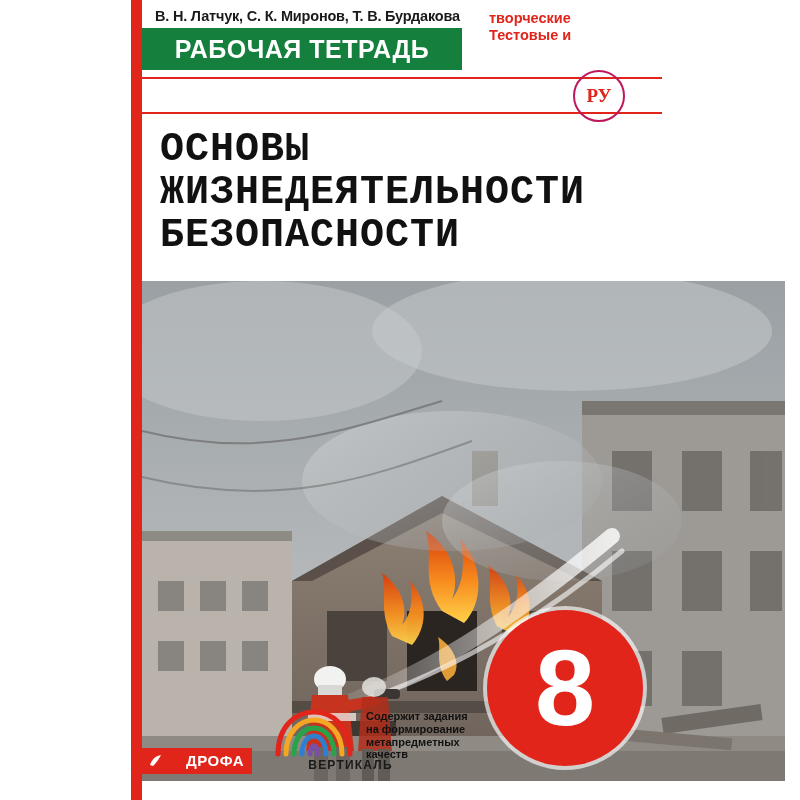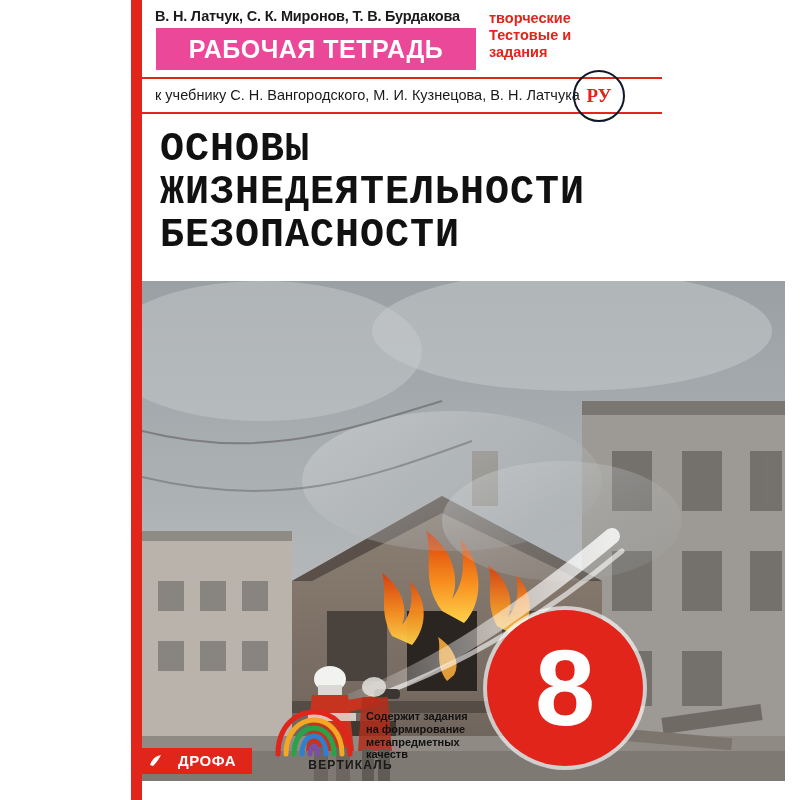--- a/index.html
+++ b/index.html
@@ -43,25 +43,25 @@
     width: 330px;
     font-size: 14.5px;
     font-weight: bold;
     color: #1a1a1a;
     letter-spacing: -0.2px;
     white-space: nowrap;
   }
   
   .red-banner {
     position: absolute;
-    left: 156px;
+    left: 142px;
     top: 28px;
     width: 320px;
     height: 42px;
-    background: #ec4899;
+    background: #15803d;
   }
   .red-banner-text {
     position: absolute;
     left: 0;
     top: 0;
     width: 320px;
     height: 42px;
     line-height: 42px;
     text-align: center;
     color: #ffffff;
@@ -107,21 +107,21 @@
     background: #e1251b;
   }
   
   .round-logo {
     position: absolute;
     left: 573px;
     top: 70px;
     width: 52px;
     height: 52px;
     border-radius: 50%;
-    border: 2px solid #0f172a;
+    border: 2px solid #be185d;
     box-sizing: border-box;
     text-align: right;
   }
   .round-logo-inner {
     position: absolute;
     left: 0;
     top: 0;
     width: 100%;
     height: 100%;
     display: flex;
@@ -222,21 +222,21 @@
     background: #e1251b;
   }
   .drofa-text {
     position: absolute;
     left: 0;
     top: 0;
     width: 110px;
     height: 26px;
     line-height: 26px;
     text-align: right;
-    padding-right: 16px;
+    padding-right: 8px;
     box-sizing: border-box;
     color: #ffffff;
     font-size: 15px;
     font-weight: bold;
     letter-spacing: 0.5px;
   }
   .drofa-bird {
     position: absolute;
     left: 6px;
     top: 5px;
@@ -254,26 +254,24 @@
 
   <div class="authors">В. Н. Латчук, С. К. Миронов, Т. В. Бурдакова</div>
 
   <div class="red-banner">
     <div class="red-banner-text">РАБОЧАЯ ТЕТРАДЬ</div>
   </div>
 
   <div class="tag-right">
     <div>творческие</div>
     <div>Тестовые и</div>
-    <div>задания</div>
   </div>
 
   <div class="rule-top"></div>
 
-  <div class="subtitle">к учебнику С. Н. Вангородского, М. И. Кузнецова, В. Н. Латчука</div>
 
   <div class="rule-mid"></div>
 
   <div class="round-logo">
     <div class="round-logo-inner">РУ</div>
   </div>
 
   <div class="title">
     <div>ОСНОВЫ</div>
     <div>ЖИЗНЕДЕЯТЕЛЬНОСТИ</div>

